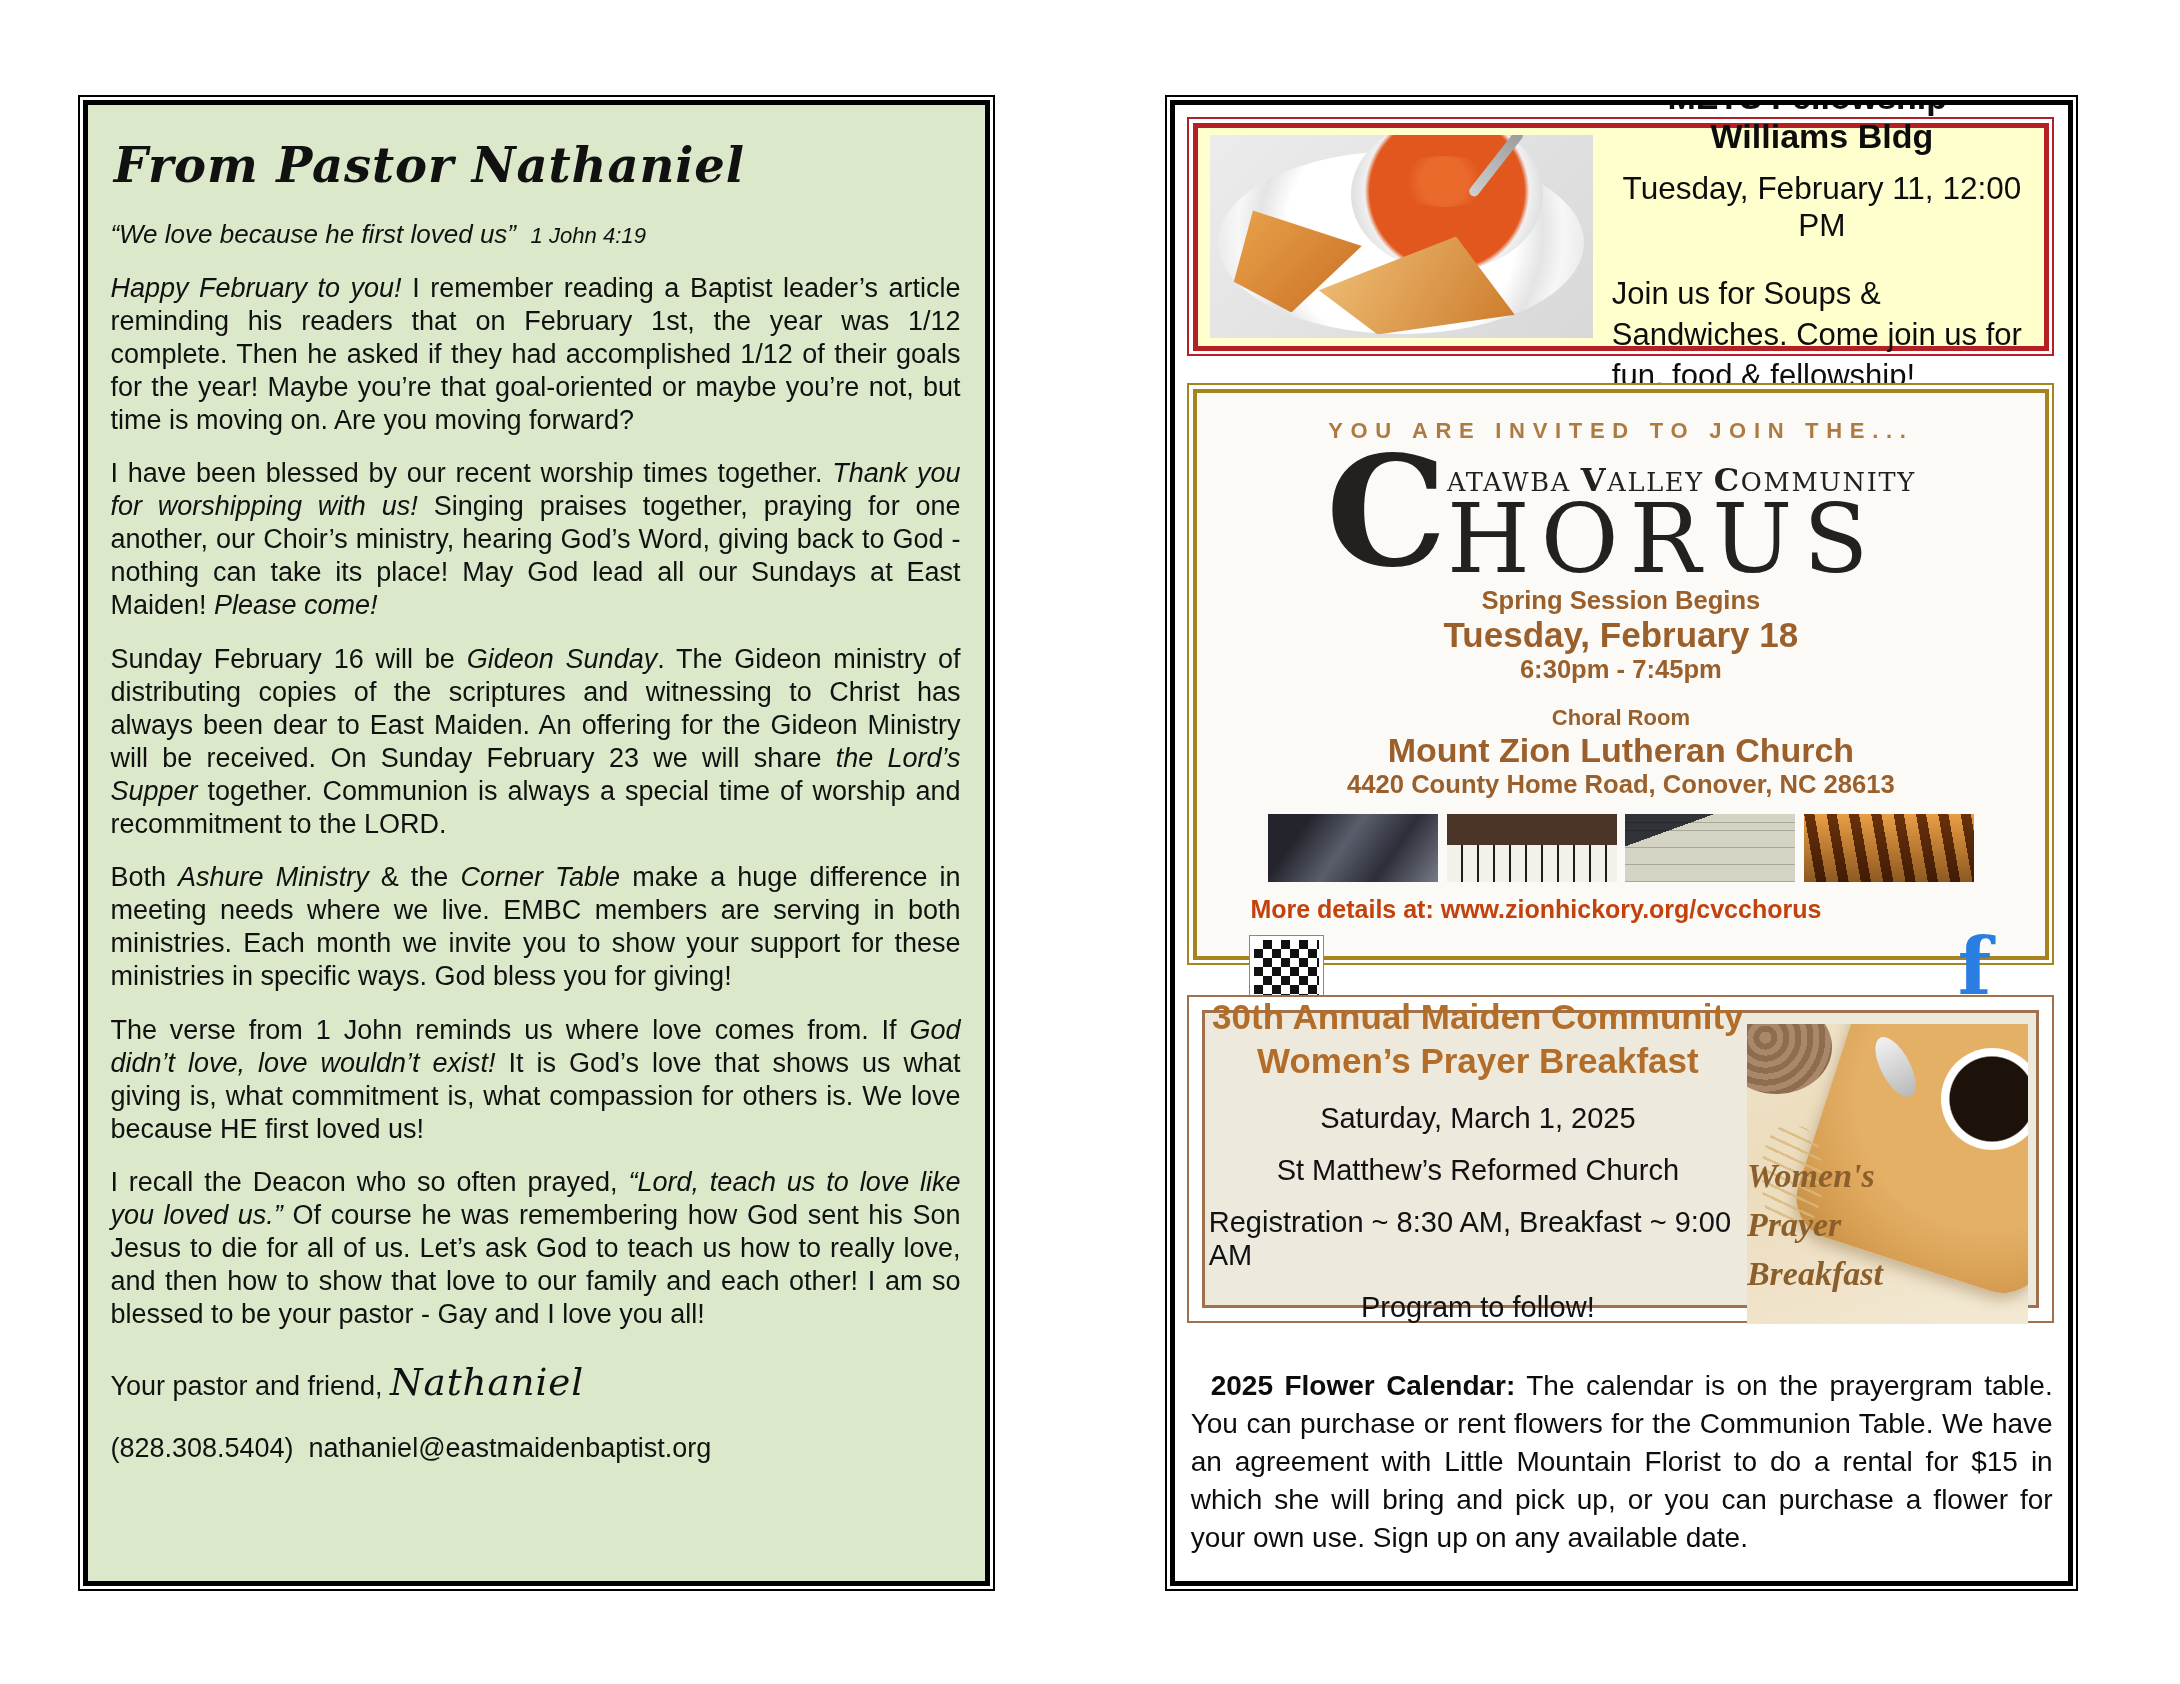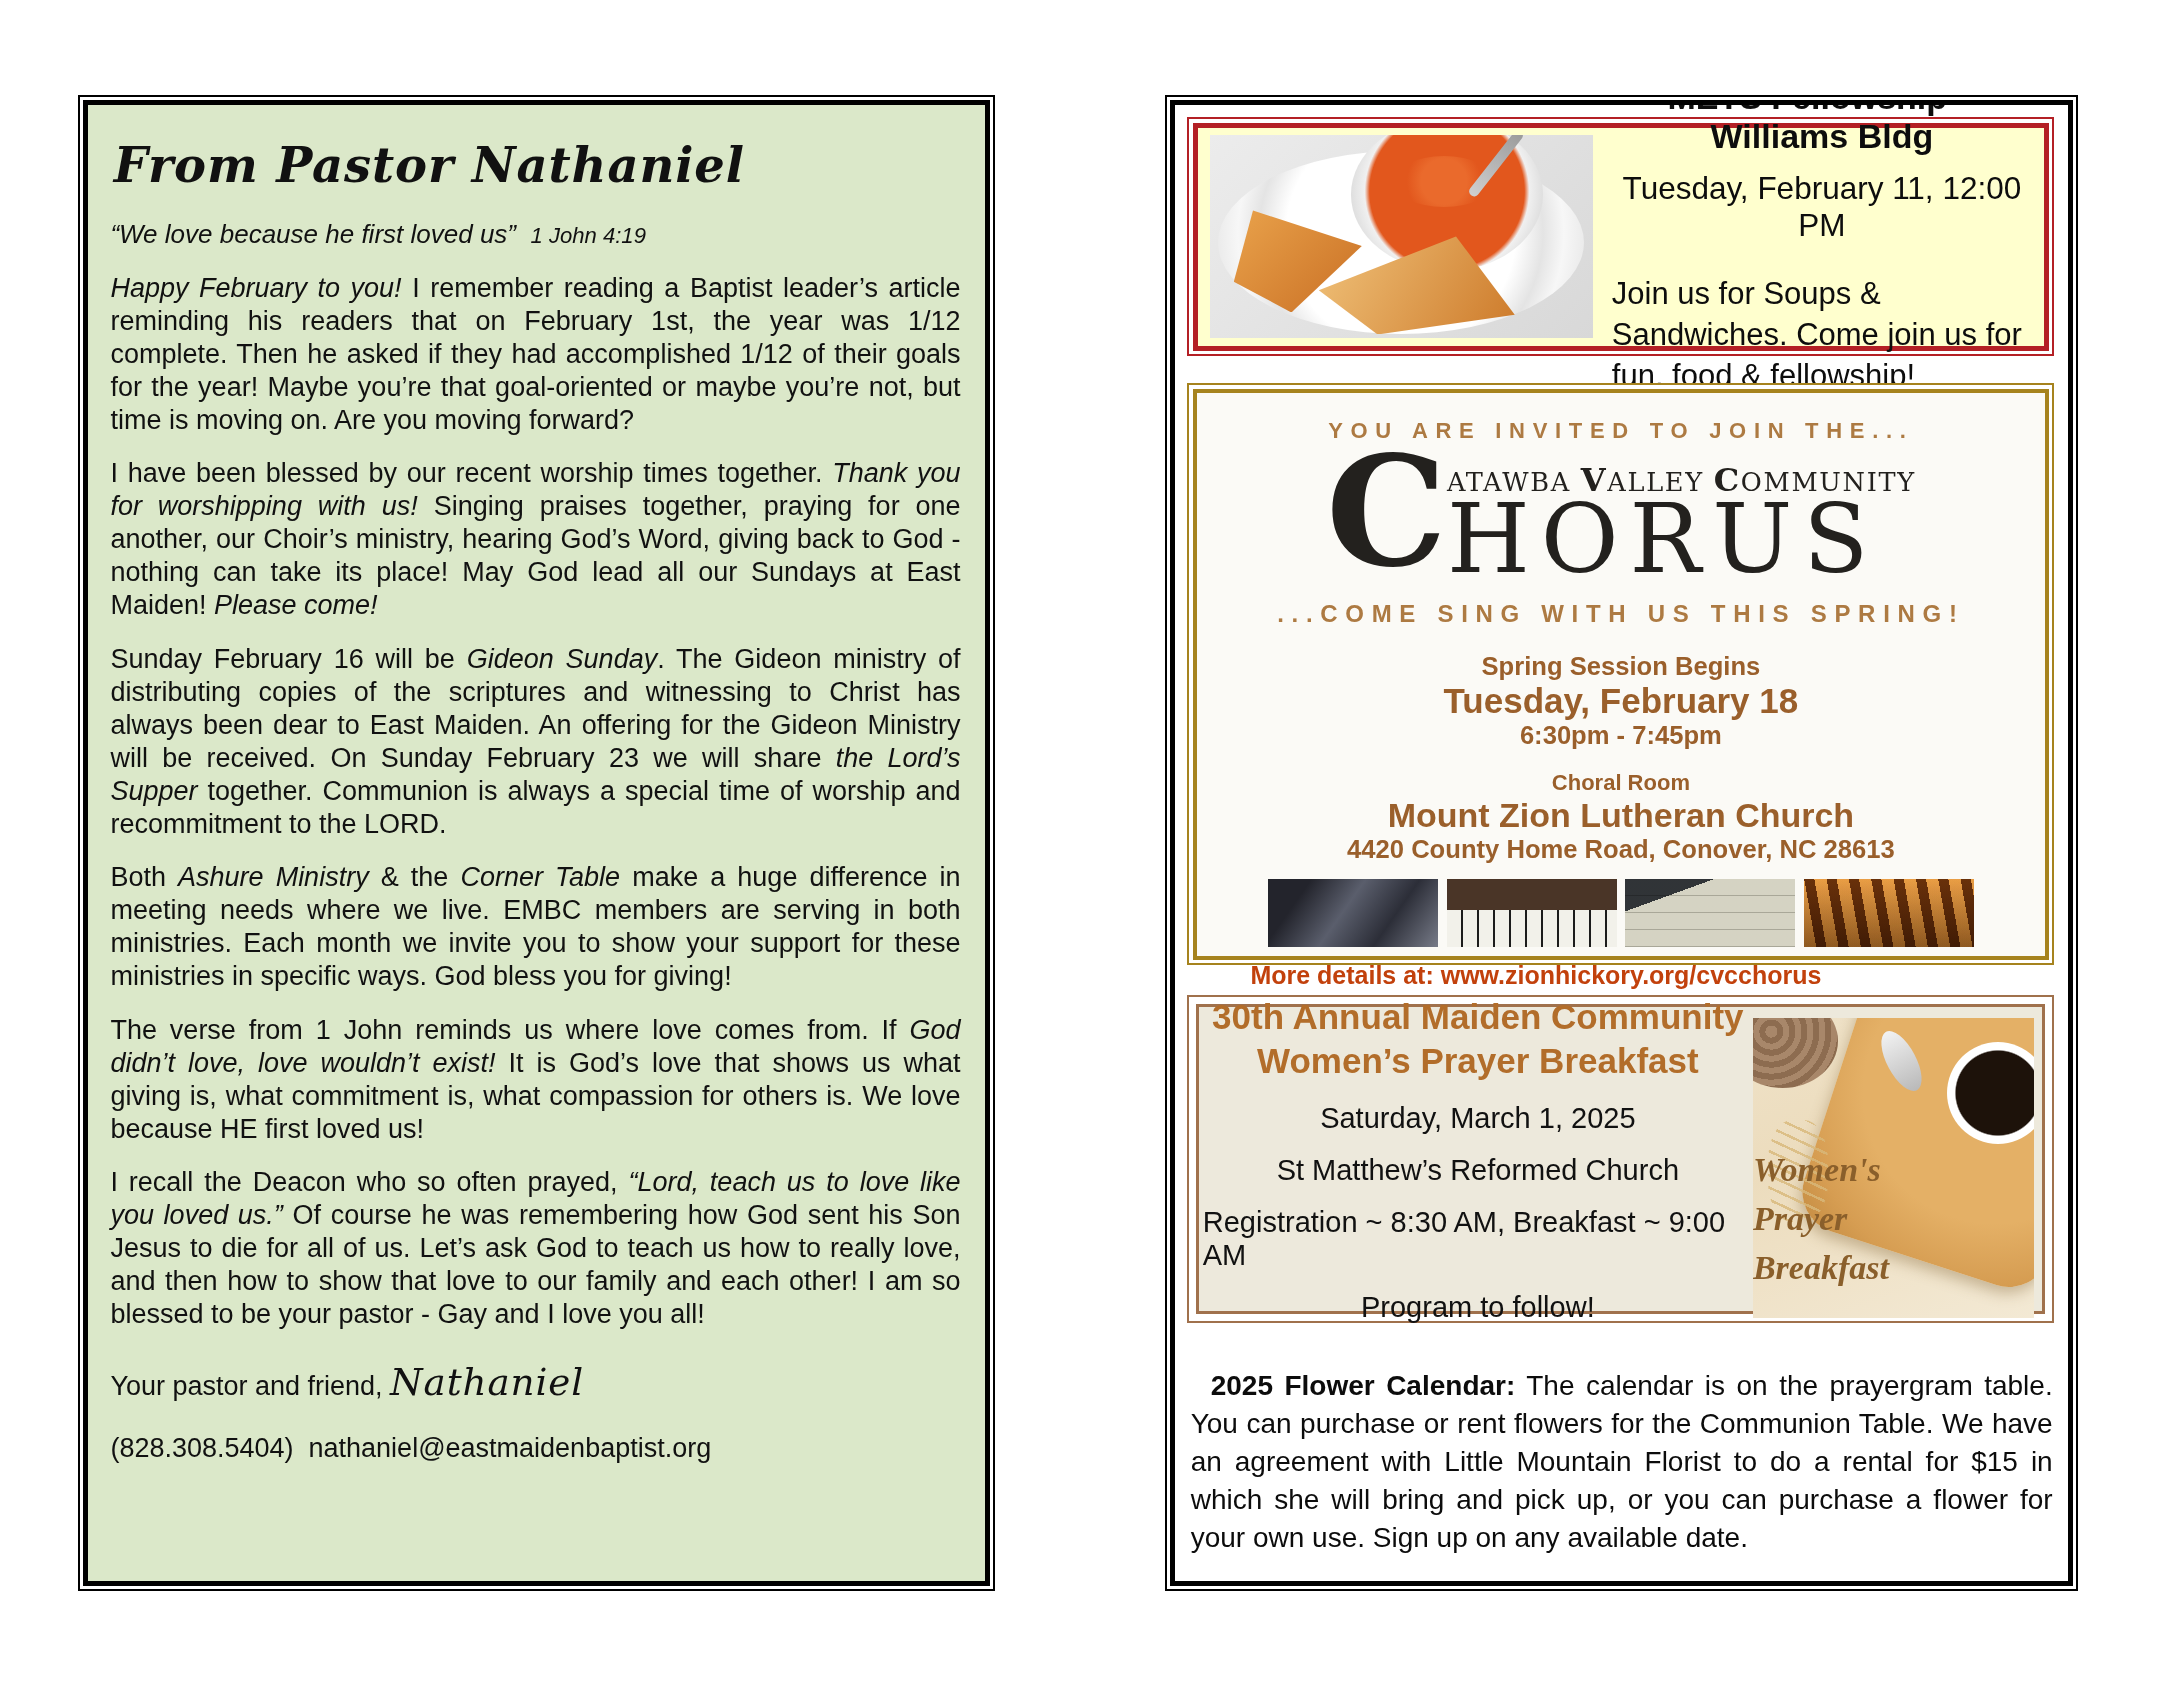--- a/index.html
+++ b/index.html
@@ -77,21 +77,21 @@
          linear-gradient(#7a5427,#4a2f12); background-blend-mode:overlay; }
   .cv-details-row { width:741px; text-align:left; }
   .cv-details { color:#c2410c; font-weight:bold; font-size:25px; }
   .cv-bottom { width:741px; display:flex; justify-content:space-between; align-items:flex-start; margin-top:12px; }
   .qr { width:73px; height:73px; background:repeating-conic-gradient(#111 0% 25%, #fff 0% 50%);
         background-size:18px 18px; border:4.3px solid #fff; outline:1.7px solid #888; }
   .fb { color:#2a7de1; font-size:78px; font-weight:bold; line-height:0.8; font-family:"DejaVu Serif", serif; }
 
   
   .breakfast { position:absolute; left:12px; top:890px; width:867px; height:328px;
-               border:2.6px solid #a0714c; padding:7px; background:#fff; }
+               border:2.6px solid #a0714c; padding:13px; background:#fff; }
   .breakfast-in { width:100%; height:100%; border:3.4px solid #a0714c; background:#ede9dc;
                   display:flex; padding:10.2px 8.5px 10.2px 3.4px; }
   .bk-text { flex:1; display:flex; flex-direction:column; align-items:center; justify-content:center; color:#111; }
   .bk-title { color:#b26d2a; font-weight:bold; font-size:35px; line-height:44px; text-align:center; margin-bottom:19px; }
   .bk-line { font-size:29px; margin-bottom:19px; }
   .bk-line:last-child { margin-bottom:0; }
   
   .tray-img { position:relative; width:281px; height:300px; flex:none; overflow:hidden;
               background:linear-gradient(160deg,#efe2c8,#ecdcBD 40%,#f3e9d4); }
   .knit { position:absolute; left:-25.6px; top:-24px; width:111px; height:94px; border-radius:50%;
@@ -160,21 +160,20 @@
         <div class="chorus">
           <div class="chorus-in">
             <div class="cv-invite">YOU ARE INVITED TO JOIN THE...</div>
             <div class="logo">
               <span class="bigC">C</span>
               <span class="logo-col">
                 <span class="logo-top"><span>ATAWBA </span><span class="lg">V</span><span>ALLEY </span><span class="lg">C</span><span>OMMUNITY</span></span>
                 <span class="logo-bottom">HORUS</span>
               </span>
             </div>
-            <div class="cv-tagline">...COME SING WITH US THIS SPRING!</div>
             <div class="cv-b1">Spring Session Begins</div>
             <div class="cv-b2">Tuesday, February 18</div>
             <div class="cv-b1 cv-gap">6:30pm - 7:45pm</div>
             <div class="cv-b1" style="font-size:22px;">Choral Room</div>
             <div class="cv-b2" style="font-size:34px;">Mount Zion Lutheran Church</div>
             <div class="cv-b1">4420 County Home Road, Conover, NC 28613</div>
             <div class="strip">
               <div class="ph ph1"></div>
               <div class="ph ph2"></div>
               <div class="ph ph3"></div>

